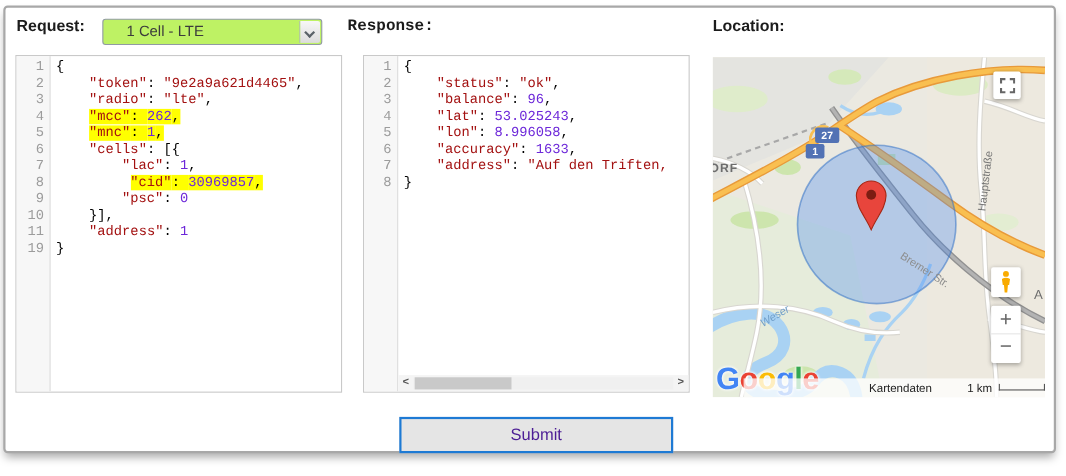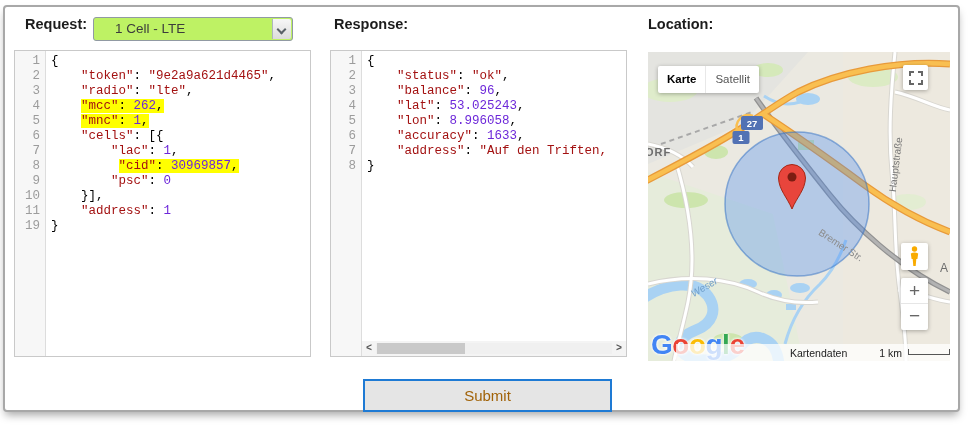--- a/index.html
+++ b/index.html
@@ -58,29 +58,29 @@
   .attrbar { position:absolute; left:28px; right:0; bottom:0; height:17px; background:rgba(255,255,255,.75);
              display:flex; align-items:center; justify-content:flex-end; font-size:10.5px; color:#222; }
   .attrbar .scale { display:inline-block; width:42px; height:6px; border:1.5px solid #555; border-top:none; margin:0 0 1px 6px; }
   .attrbar .terms { background:rgba(255,255,255,.92); border-left:1px solid #cfcfcf; margin-left:9px;
                     padding:0 6px 0 7px; height:17px; line-height:17px; cursor:pointer; }
   .attrbar .kd { margin-right:32px; }
   .attrbar .km { }
 
   
   .submit { position:absolute; left:358px; top:372px; width:249px; height:33px; background:#e5e5e5;
-            border:2px solid #1e7ad4; font-size:15px; color:#a16207; text-align:center; line-height:29px;
+            border:2px solid #1e7ad4; font-size:15px; color:#4c1d95; text-align:center; line-height:29px;
             font-family:"Liberation Sans", sans-serif; cursor:pointer; }
 </style>
 </head>
 <body>
 
 <div class="window">
 
-  <div class="sec-label" style="left:20px; top:9px;text-align:center;">Request:</div>
+  <div class="sec-label" style="left:10px; top:9px;text-align:center;">Request:</div>
   <div class="select">
     <span>1 Cell - LTE</span>
     <span class="arrowbox">
         <span class="chev"></span>
       </span>
   </div>
   <div class="editor" style="left:9px;">
     <div class="gutter">
         <div>1</div>
         <div>2</div>
@@ -91,21 +91,21 @@
         <div>7</div>
         <div>8</div>
         <div>9</div>
         <div>10</div>
         <div>11</div>
         <div>19</div>
       </div>
     <div class="code"><div class="cl"><span>{</span></div><div class="cl"><span>    </span><span class="tk-str">"token"</span><span>: </span><span class="tk-str">"9e2a9a621d4465"</span><span>,</span></div><div class="cl"><span>    </span><span class="tk-str">"radio"</span><span>: </span><span class="tk-str">"lte"</span><span>,</span></div><div class="cl"><span>    </span><span class="tk-str hl">"mcc"</span><span class="hl">: </span><span class="tk-num hl">262</span><span class="hl">,</span></div><div class="cl"><span>    </span><span class="tk-str hl">"mnc"</span><span class="hl">: </span><span class="tk-num hl">1</span><span class="hl">,</span></div><div class="cl"><span>    </span><span class="tk-str">"cells"</span><span>: [{</span></div><div class="cl"><span>        </span><span class="tk-str">"lac"</span><span>: </span><span class="tk-num">1</span><span>,</span></div><div class="cl"><span>         </span><span class="tk-str hl">"cid"</span><span class="hl">: </span><span class="tk-num hl">30969857</span><span class="hl">,</span></div><div class="cl"><span>        </span><span class="tk-str">"psc"</span><span>: </span><span class="tk-num">0</span></div><div class="cl"><span>    }],</span></div><div class="cl"><span>    </span><span class="tk-str">"address"</span><span>: </span><span class="tk-num">1</span></div><div class="cl"><span>}</span></div></div>
   </div>
 
-  <div class="sec-label" style="left:329px; top:9px;">Response:</div>
+  <div class="sec-label" style="left:311px; top:9px;font-family:Liberation Mono, monospace;">Response:</div>
   <div class="editor" style="left:325px;">
     <div class="gutter">
         <div>1</div>
         <div>2</div>
         <div>3</div>
         <div>4</div>
         <div>5</div>
         <div>6</div>
         <div>7</div>
         <div>8</div>
@@ -201,24 +201,20 @@
         <text transform="translate(58,238) rotate(-30)" text-anchor="middle" font-size="10" font-style="italic" fill="#6f9ec9">Weser</text>
         <text x="292" y="220" font-size="12" fill="#6d6d6d">A</text>
       </g>
 
       <g>
         <path d="M144 157 C 139 145, 131 138, 130.5 126 A 13.5 13.5 0 1 1 157.5 126 C 157 138, 149 145, 144 157 Z" fill="#e8453c" stroke="#a52714" stroke-width="1"></path>
         <circle cx="144" cy="125" r="4.5" fill="#7c1d12"></circle>
       </g>
     </svg>
 
-    <div class="maptype">
-      <div class="mt active">Karte</div>
-      <div class="mt idle">Satellit</div>
-    </div>
     <div class="ctl fullscreen">
       <svg width="14" height="14" viewBox="0 0 14 14">
         <path d="M1 5 V1 H5 M9 1 H13 V5 M13 9 V13 H9 M5 13 H1 V9" stroke="#666" stroke-width="2" fill="none"></path>
       </svg>
     </div>
     <div class="ctl pegman">
       <svg width="13" height="21" viewBox="0 0 13 21">
         <circle cx="6.5" cy="3" r="2.7" fill="#f9ab00"></circle>
         <path d="M2.8 7.6 Q6.5 5.4 10.2 7.6 L9.4 13 L8.3 13 L7.7 20 L5.3 20 L4.7 13 L3.6 13 Z" fill="#f9ab00"></path>
       </svg>

